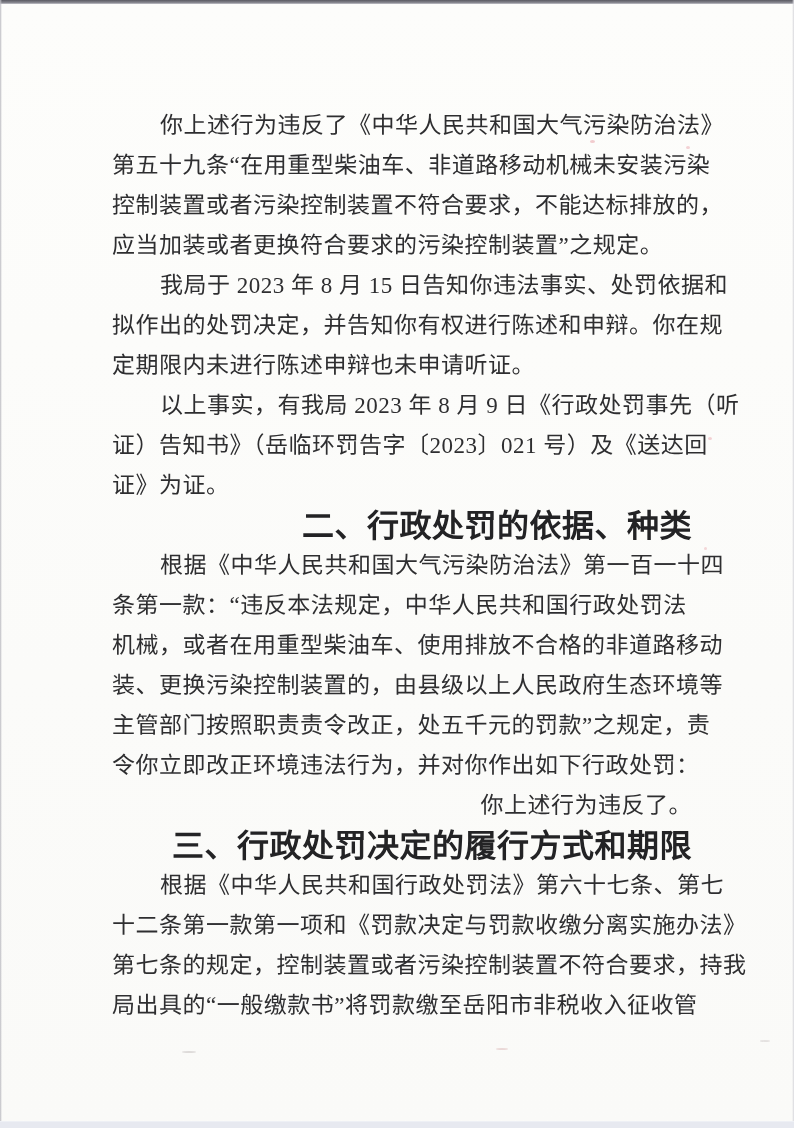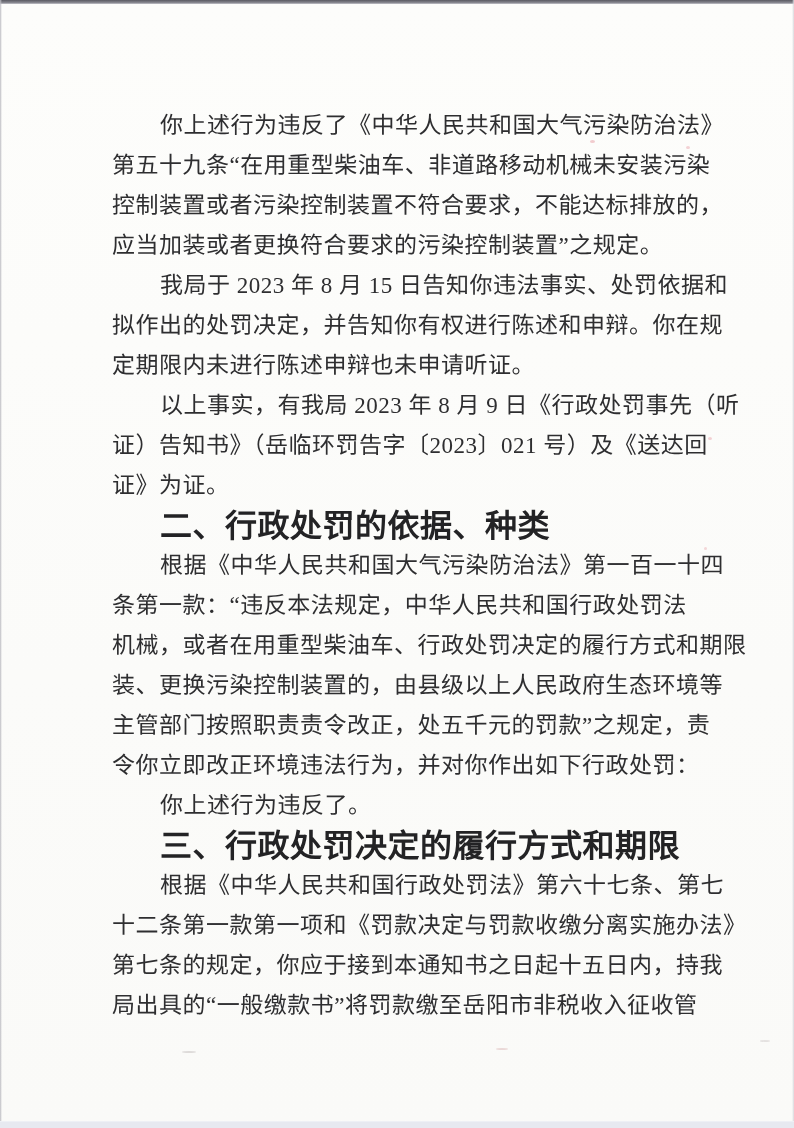--- a/index.html
+++ b/index.html
@@ -48,20 +48,21 @@
     font-size: 23px;
   }
   .line {
     height: 40px;
     line-height: 40px;
     white-space: nowrap;
     letter-spacing: 0.5px;
   }
   .line.first {
     text-indent: 48px;
+    text-align: right;
   }
   .para.heading .line {
     font-family: "Liberation Sans", "DejaVu Sans", sans-serif;
     font-weight: 700;
     font-size: 32px;
     color: #232325;
   }
   
   .speckle {
     position: absolute;
@@ -102,35 +103,35 @@
         <div class="line first">以上事实，有我局 2023 年 8 月 9 日《行政处罚事先（听</div>
         <div class="line">证）告知书》（岳临环罚告字〔2023〕021 号）及《送达回</div>
         <div class="line">证》为证。</div>
       </div>
       <div class="para heading">
         <div class="line first">二、行政处罚的依据、种类</div>
       </div>
       <div class="para body">
         <div class="line first">根据《中华人民共和国大气污染防治法》第一百一十四</div>
         <div class="line">条第一款：“违反本法规定，中华人民共和国行政处罚法</div>
-        <div class="line">机械，或者在用重型柴油车、行政处罚决定的履行方式和期限</div>
+        <div class="line">机械，或者在用重型柴油车、使用排放不合格的非道路移动</div>
         <div class="line">装、更换污染控制装置的，由县级以上人民政府生态环境等</div>
         <div class="line">主管部门按照职责责令改正，处五千元的罚款”之规定，责</div>
         <div class="line">令你立即改正环境违法行为，并对你作出如下行政处罚：</div>
       </div>
       <div class="para body">
         <div class="line first">你上述行为违反了。</div>
       </div>
       <div class="para heading">
         <div class="line first">三、行政处罚决定的履行方式和期限</div>
       </div>
       <div class="para body">
         <div class="line first">根据《中华人民共和国行政处罚法》第六十七条、第七</div>
         <div class="line">十二条第一款第一项和《罚款决定与罚款收缴分离实施办法》</div>
-        <div class="line">第七条的规定，你应于接到本通知书之日起十五日内，持我</div>
+        <div class="line">第七条的规定，控制装置或者污染控制装置不符合要求，持我</div>
         <div class="line">局出具的“一般缴款书”将罚款缴至岳阳市非税收入征收管</div>
       </div>
     </div>
 
   <div class="speckle sp1"></div>
   <div class="speckle sp2"></div>
   <div class="speckle sp3"></div>
   <div class="speckle sp4"></div>
   <div class="speckle sp5"></div>
   <div class="speckle sp6"></div>

